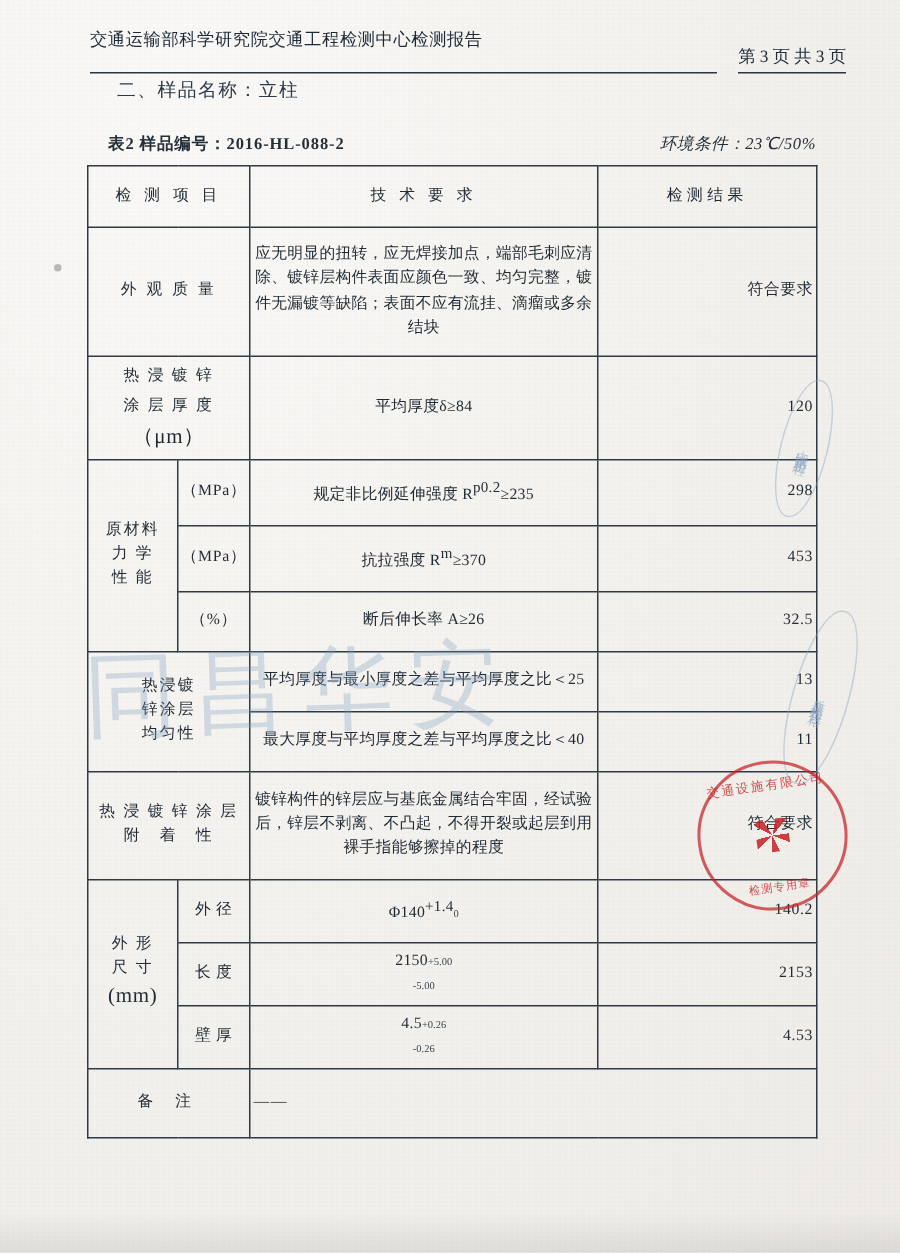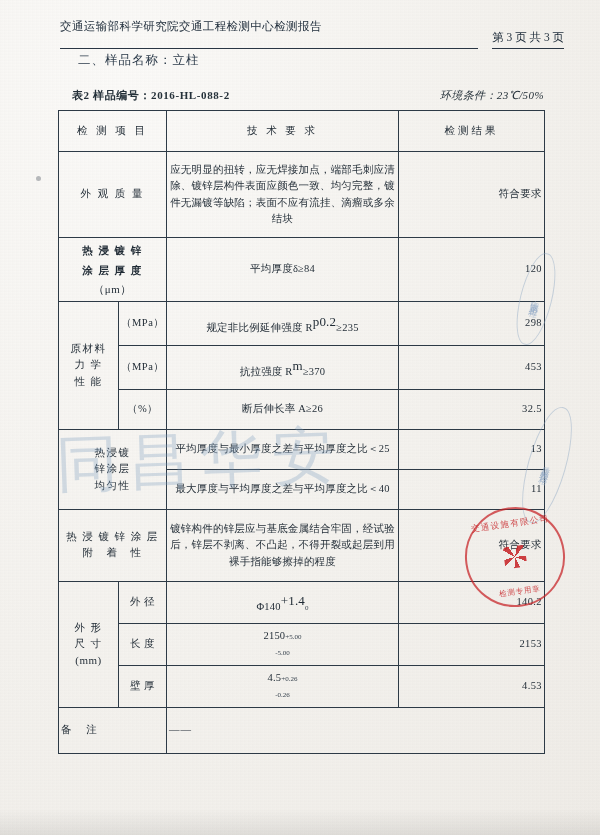--- a/index.html
+++ b/index.html
@@ -119,37 +119,37 @@
     padding-left: 7px;
     letter-spacing: 0.2px;
   }
   .res {
     text-align: right;
     font-size: 11px;
     letter-spacing: 0.4px;
   }
   .unit {
     text-align: center;
-    font-size: 11px;
+    font-size: 14px;
     letter-spacing: 0.5px;
   }
   .small-sup {
-    font-size: 13px;
+    font-size: 10px;
     vertical-align: super;
   }
   .tiny {
     font-size: 7px;
     color: #3a4550;
     letter-spacing: 0;
   }
   .vlabel-lines {
     line-height: 1.9;
-    font-weight: bold;
   }
   .remark {
+    text-align: center;
     letter-spacing: 6px;
   }
   .dash {
     text-align: left;
     padding-left: 10px;
     letter-spacing: 1px;
   }
 
   
   .stamp-round {

